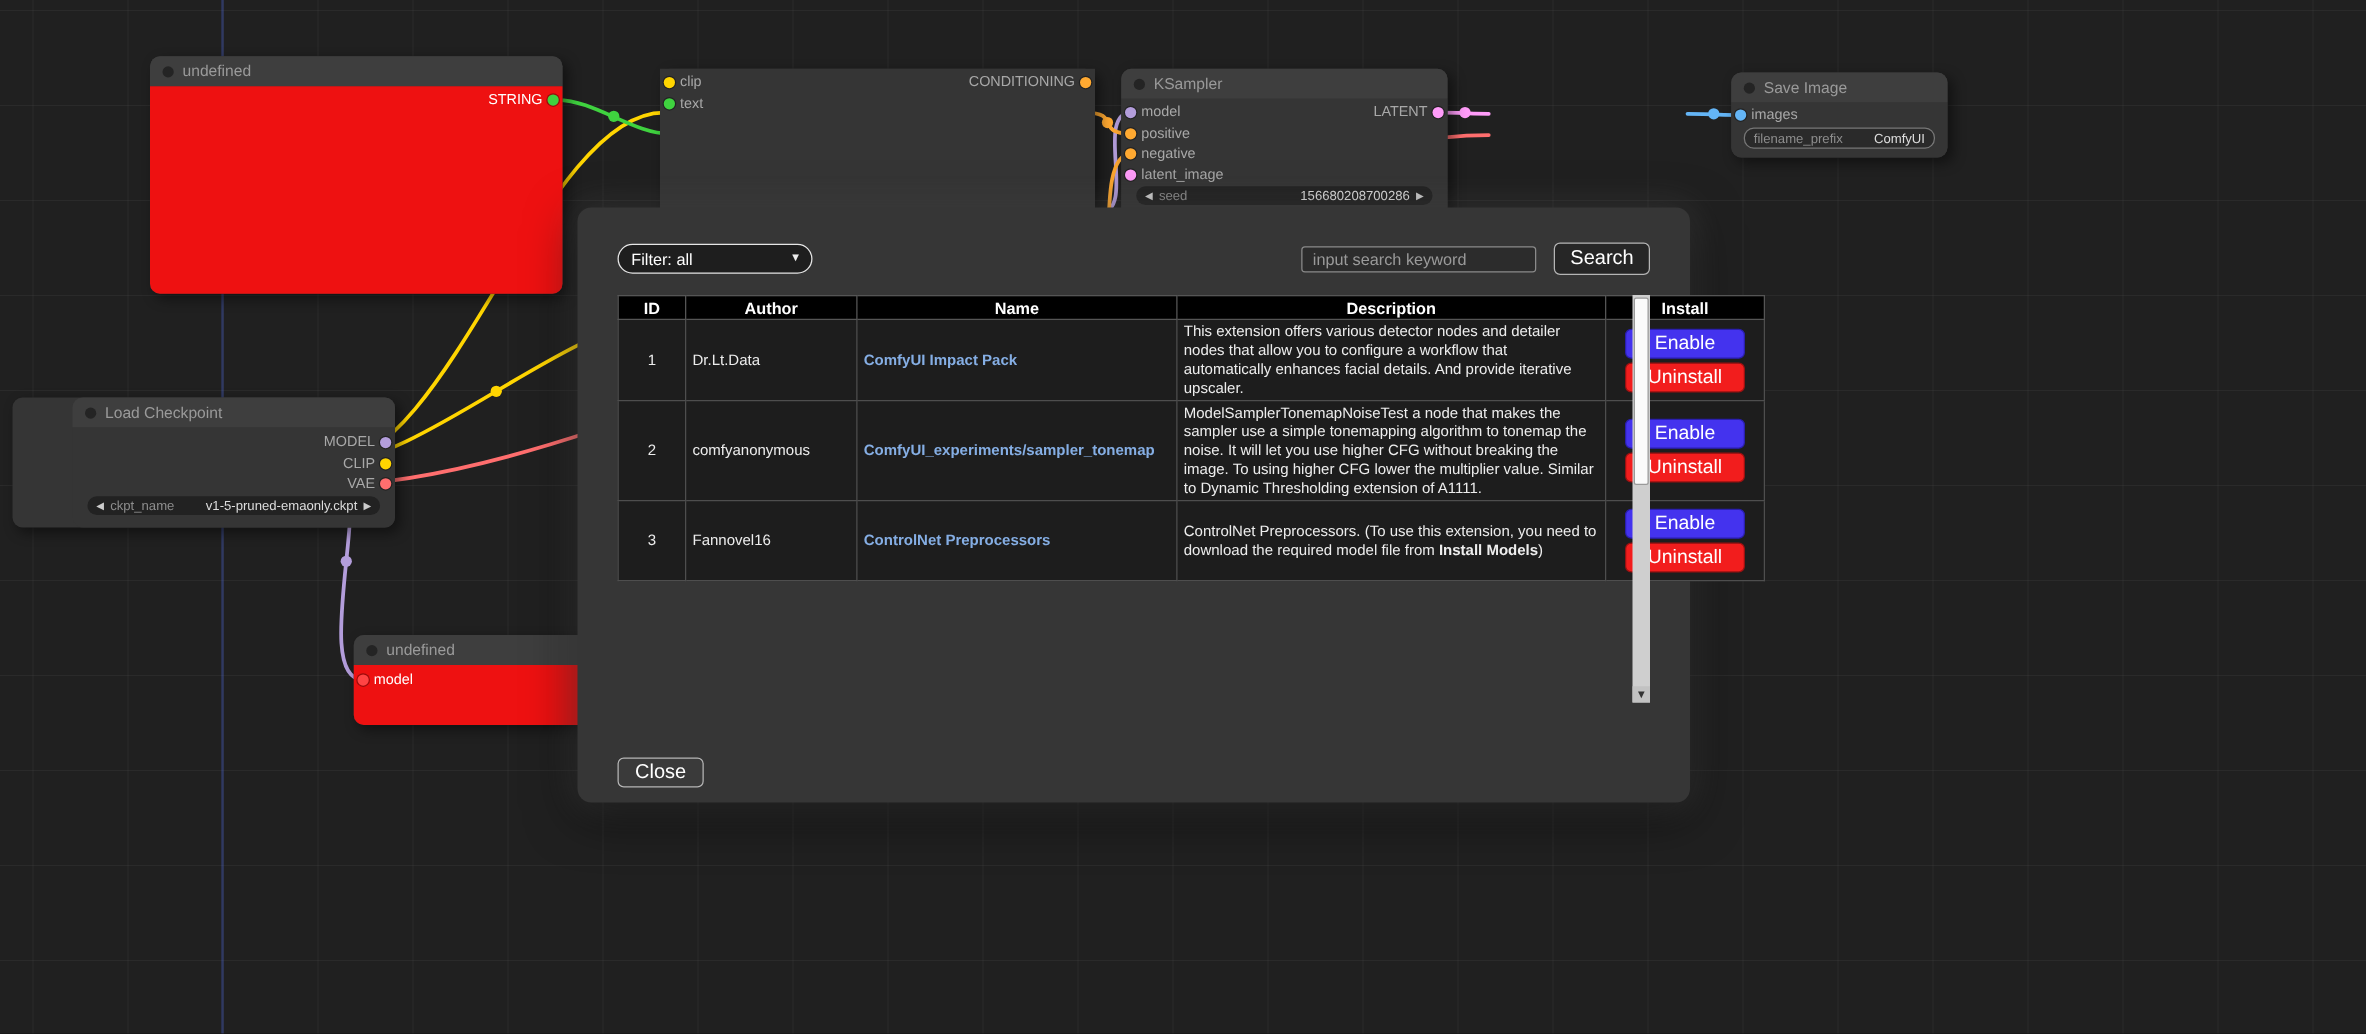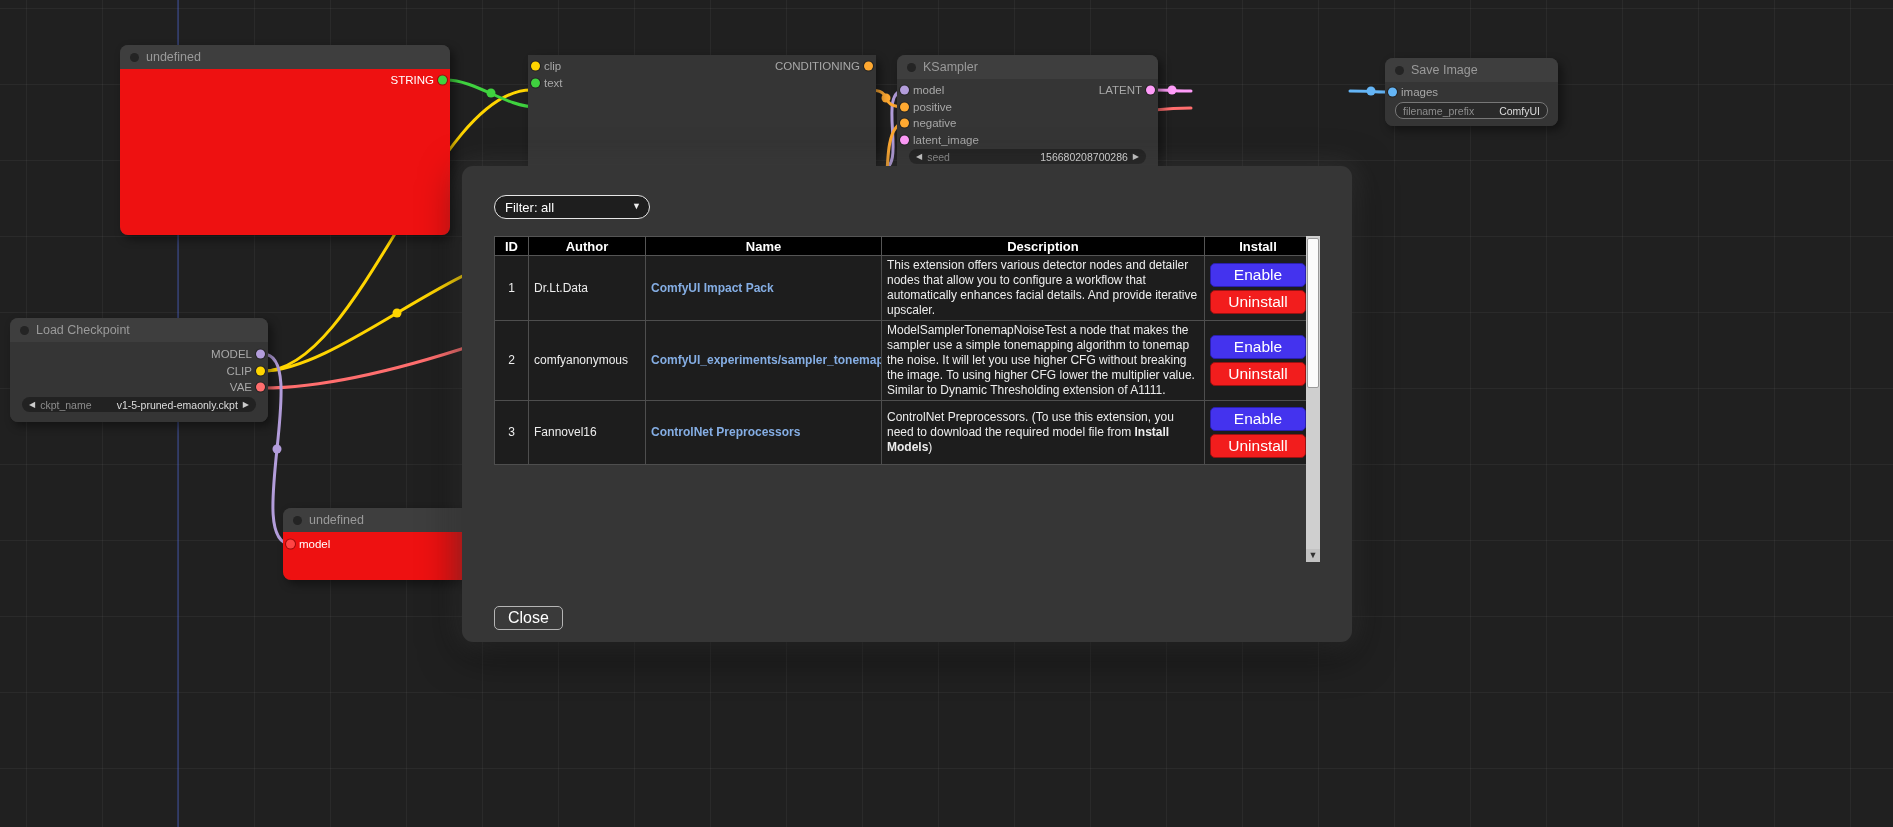--- a/index.html
+++ b/index.html
@@ -38,21 +38,21 @@
   .dlg-top{display:flex;justify-content:space-between;align-items:center;height:26px;}
   .filter-wrap{position:relative;display:inline-block;}
   .filter-wrap select{appearance:none;-webkit-appearance:none;width:156px;height:24px;background:#1e1e1e;border:1px solid #e6e6e6;border-radius:12px;color:#fff;font-size:13px;padding:0 24px 0 10px;font-family:inherit;}
   .sel-arrow{position:absolute;right:9px;top:6px;font-size:9px;color:#eee;pointer-events:none;}
   .search-group{display:flex;align-items:center;}
   .search-group input{width:188px;height:21px;background:#2c2c2c;border:1px solid #8a8a8a;border-radius:3px;color:#eee;font-size:13px;padding:0 8px;font-family:inherit;box-sizing:border-box;}
   .search-group input::placeholder{color:#9a9a9a;}
   .btn-search{margin-left:14px;height:26px;padding:0 12px;background:#262626;border:1px solid #b5b5b5;border-radius:5px;color:#fff;font-size:16px;font-family:inherit;cursor:pointer;}
   .table-zone{position:relative;margin-top:16px;height:326px;}
   .table-zone table{table-layout:fixed;width:812px;border-collapse:collapse;background:#1d1d1d;}
-  .table-zone th{background:#000;color:#fff;font-size:13px;font-weight:bold;padding:1px 0;border:1px solid #555;height:16px;}
+  .table-zone th{background:#000;color:#fff;font-size:13px;font-weight:bold;padding:1px 10px;border:1px solid #555;height:16px;}
   .table-zone th:nth-child(1){width:33px;}
   .table-zone th:nth-child(2){width:116px;}
   .table-zone th:nth-child(3){width:235px;}
   .table-zone th:nth-child(4){width:322px;}
   .table-zone th:nth-child(5){width:106px;}
   .table-zone td{border:1px solid #4e4e4e;color:#ededed;font-size:12px;line-height:1.25;padding:2px 5px;vertical-align:middle;}
   td.c-id{text-align:center;}
   td.c-name{white-space:nowrap;overflow:hidden;}
   td.c-name .link{color:#85AEE4;font-weight:bold;font-size:12px;cursor:pointer;}
   td.c-install{text-align:center;padding:3px 4px;}
@@ -177,21 +177,21 @@
         <span class="sdot" style="background:#64B5F6;"></span>
         <span>images</span>
       </div>
       <div class="widget outlined" style="top:20px;left:10px;right:10px;">
         <span class="wlabel">filename_prefix</span>
         <span class="wvalue">ComfyUI</span>
       </div>
     </div>
   </div>
 
-  <div class="node" style="left:10px;top:318px;width:258px;">
+  <div class="node" style="left:10px;top:318px;width:258px;padding-left:48px;">
     <div class="node-title">
       <span class="tdot"></span>
       <span>Load Checkpoint</span>
     </div>
     <div class="node-body" style="height:80px;">
       <div class="slot out" style="top:4px;">
         <span>MODEL</span>
         <span class="sdot" style="background:#B39DDB;"></span>
       </div>
       <div class="slot out" style="top:21px;">
@@ -224,20 +224,24 @@
     </div>
   </div>
 
   <div id="dialog">
     <div class="dlg-top">
       <div class="filter-wrap">
         <select>
           <option>Filter: all</option>
         </select>
         <span class="sel-arrow">▼</span>
+      </div>
+      <div class="search-group">
+        <input type="text" placeholder="input search keyword" style="">
+        <button class="btn-search">Search</button>
       </div>
     </div>
 
     <div class="table-zone">
       <table>
         <thead>
             <tr id="thead-row">
               <th>ID</th>
               <th>Author</th>
               <th>Name</th>

